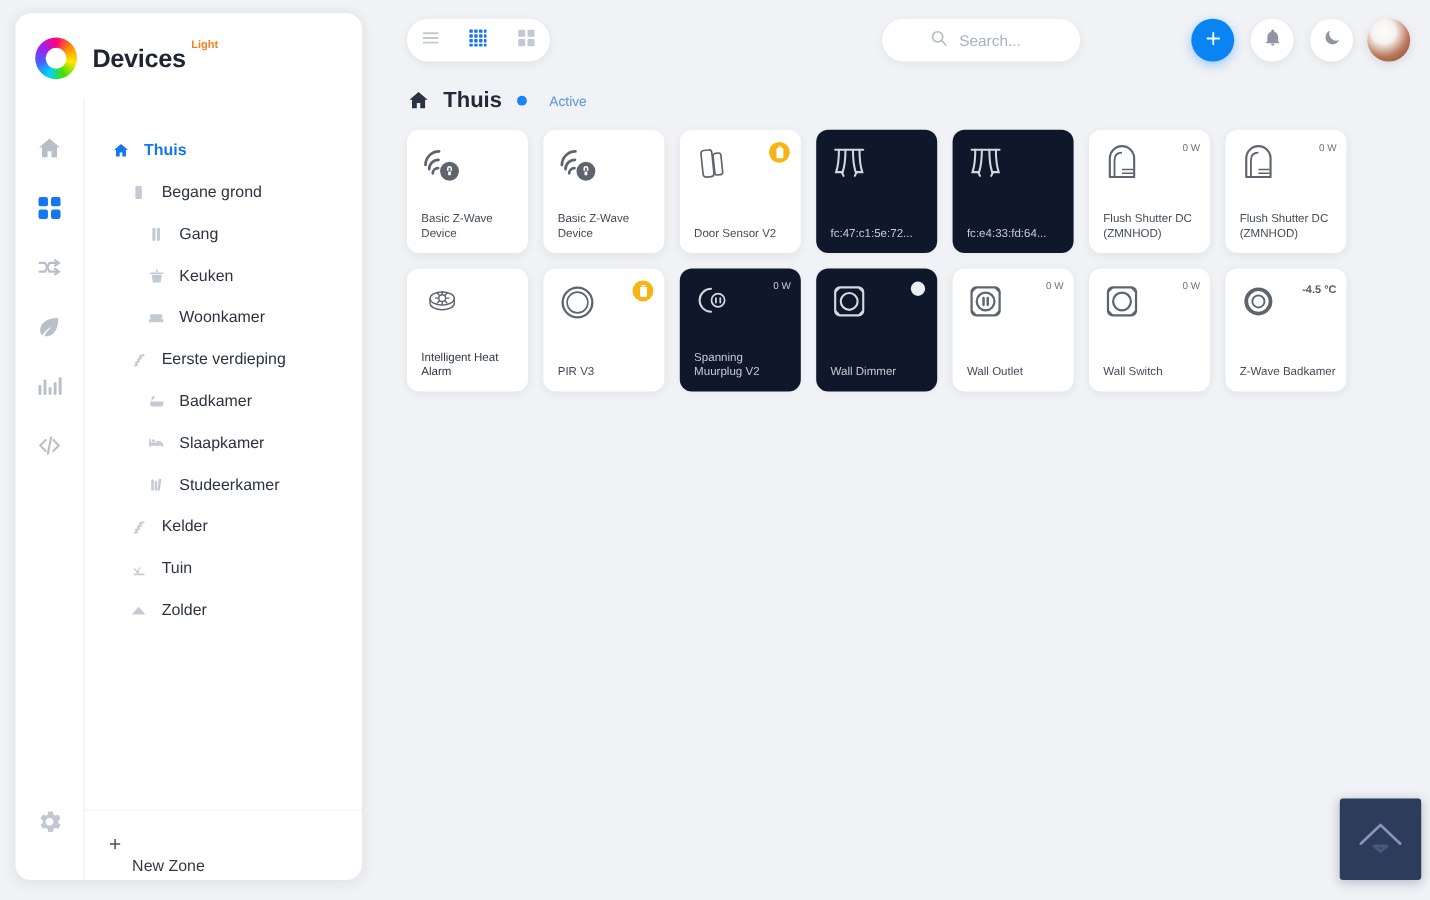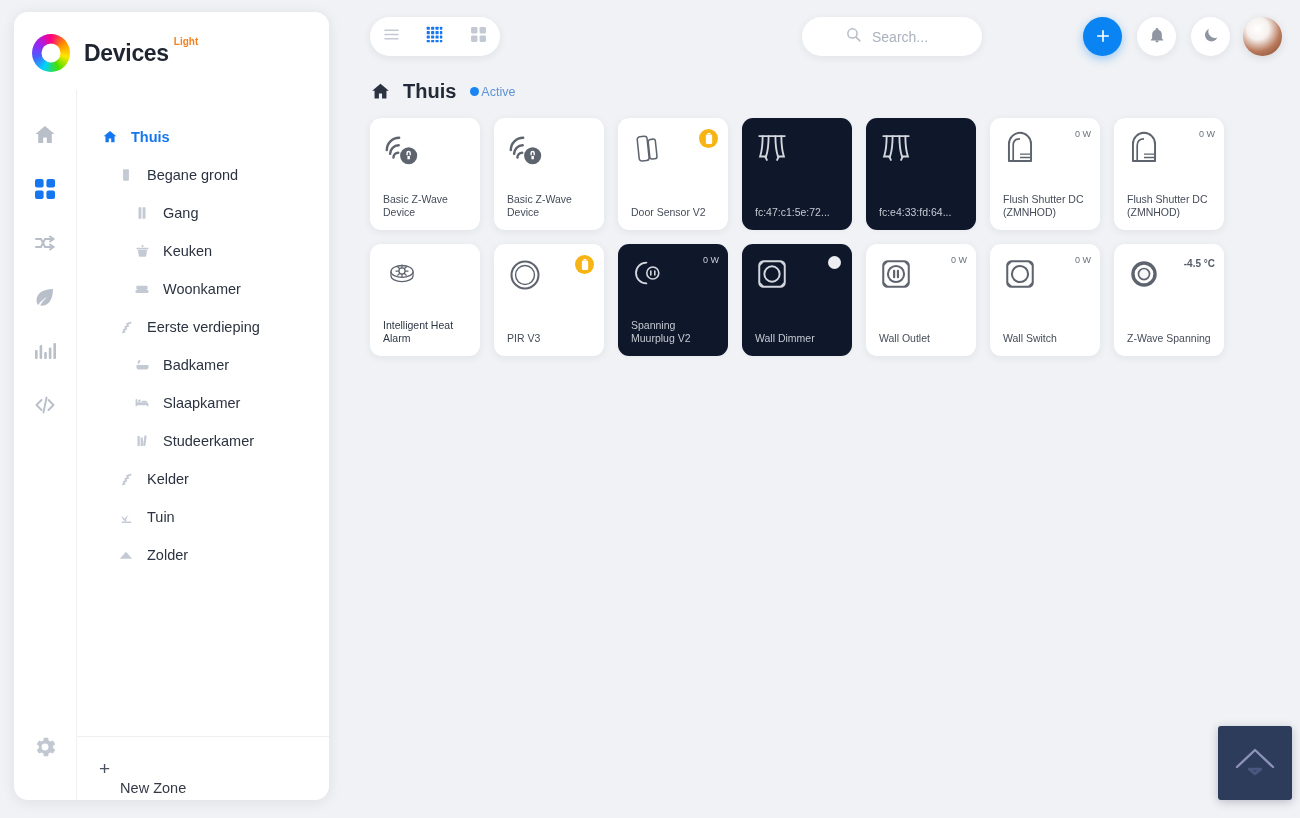--- a/index.html
+++ b/index.html
@@ -151,21 +151,21 @@
     cursor: pointer; overflow: hidden;
   }
 
   #page-head {
     position: absolute; left: 25px; top: 80px;
     display: flex; align-items: center;
   }
   #page-head .home-ic { color: #2b3342; display:flex; align-items:center; }
   #page-title { font-size: 20px; font-weight: bold; color: #222a38; margin-left: 12px; }
   #status-dot { width: 9px; height: 9px; border-radius: 50%; background: #1b84f5; margin-left: 14px; }
-  #status-text { font-size: 12.5px; color: #5e93d8; margin-left: 2px; }
+  #status-text { font-size: 12.5px; color: #5e93d8; margin-left: 20px; }
 
   
   #grid {
     position: absolute; left: 25px; top: 118px; right: 10px;
     display: flex; flex-wrap: wrap;
   }
   .card {
     width: 110px; height: 112px;
     margin-right: 14px; margin-bottom: 14px;
     background: #ffffff; border-radius: 11px;
@@ -678,21 +678,21 @@
         <span class="dev-name">Wall Switch</span>
       </div>
       <div class="card">
         <span class="dev-icon">
           <svg width="34" height="34" viewBox="0 0 40 40" fill="none" stroke="currentColor" stroke-width="4">
             <circle cx="20" cy="20" r="13"></circle>
             <circle cx="20" cy="20" r="6.5" stroke-width="2" fill="#f6f7f9"></circle>
           </svg>
         </span>
         <span class="badge-temp">-4.5 °C</span>
-        <span class="dev-name">Z-Wave Spanning</span>
+        <span class="dev-name">Z-Wave Badkamer</span>
       </div>
     </div>
 
   <div id="corner-panel">
     <span>
       <svg width="56" height="56" viewBox="0 0 56 56" fill="none" stroke="#8d93b8" stroke-width="2.4" stroke-linecap="round" stroke-linejoin="round">
           <path d="M10 34 28 17l18 17"></path>
           <path d="M22 36h12l-6 5z" fill="#3a4767" stroke="#4a5780"></path>
         </svg>
     </span>

